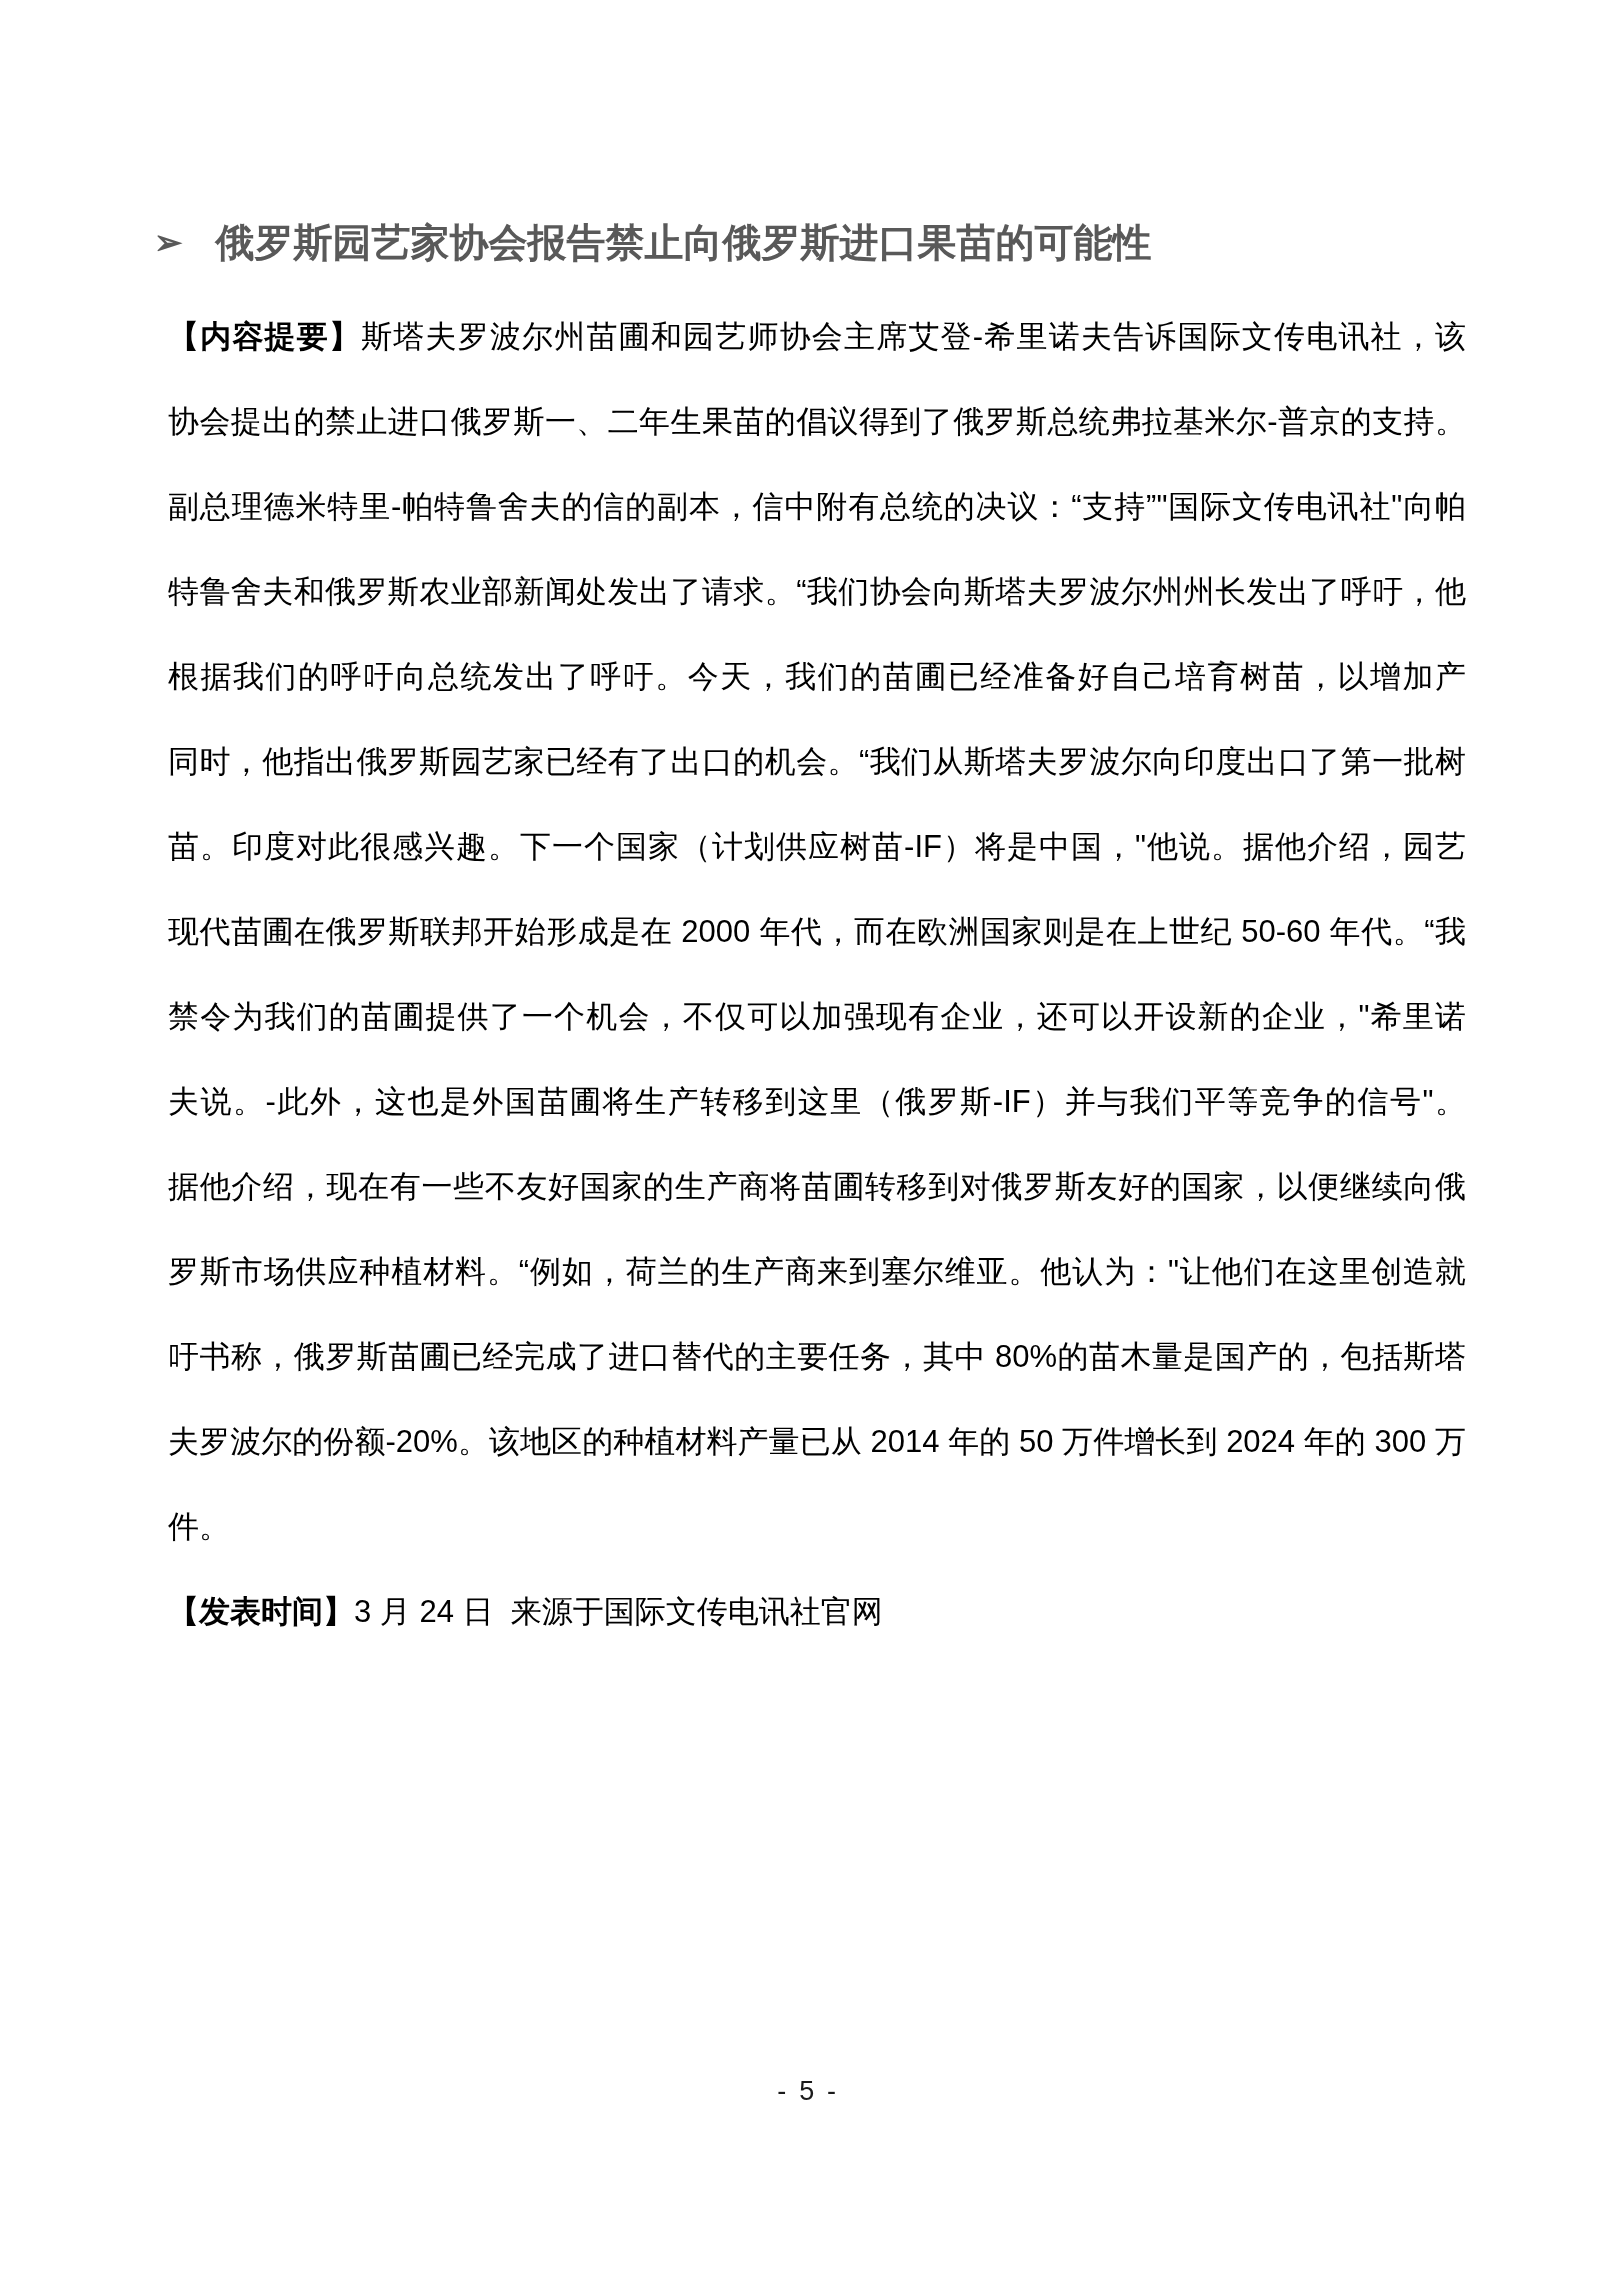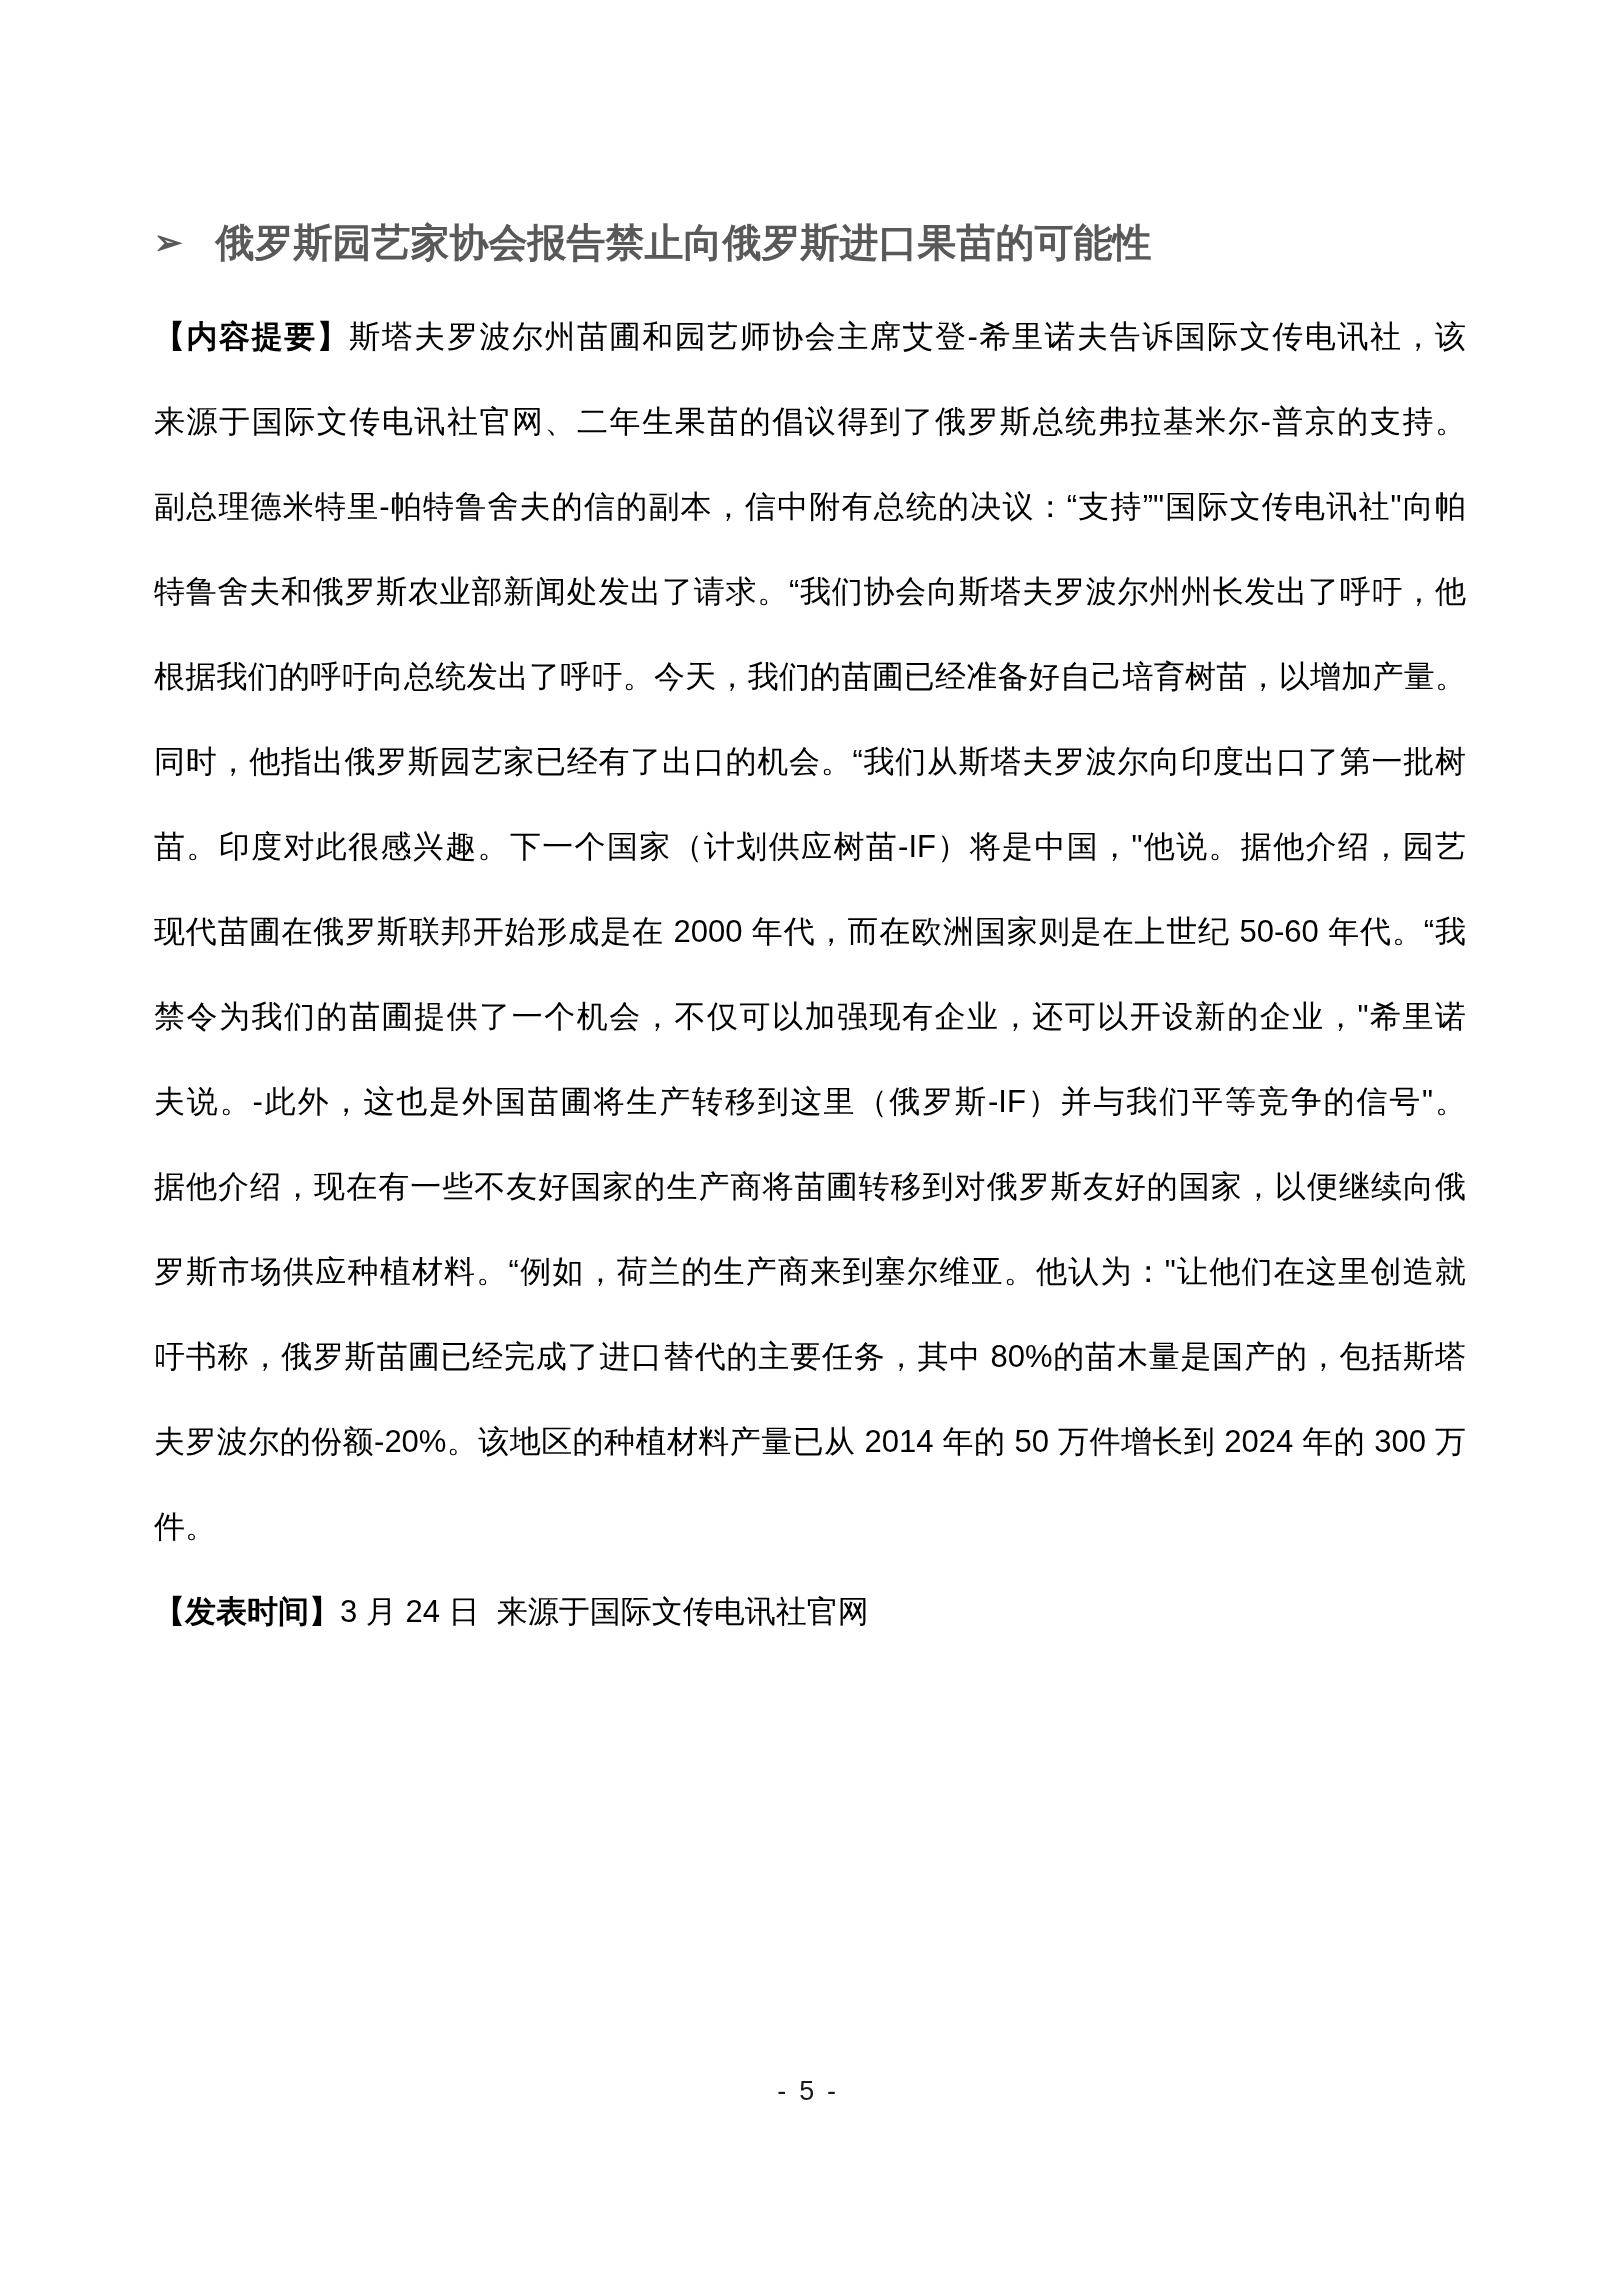--- a/index.html
+++ b/index.html
@@ -37,20 +37,21 @@
     margin-top: 22px;
   }
   .line {
     font-size: 31px;
     line-height: 85px;
     height: 85px;
     text-align: justify;
     text-align-last: justify;
     text-justify: inter-character;
     overflow: hidden;
+    margin-left: 14px;
   }
   .line.noJustify {
     text-align: left;
     text-align-last: left;
   }
   .bold { font-weight: bold; }
   .publish-text { white-space: pre-wrap; }
   .page-number {
     position: absolute;
     top: 2076px;
@@ -66,21 +67,21 @@
 <body>
 
 <div class="content">
 
   <div class="heading">
     <span class="bullet">➢</span><span>俄罗斯园艺家协会报告禁止向俄罗斯进口果苗的可能性</span>
   </div>
 
   <div class="para">
     <div class="line"><span class="bold">【内容提要】</span><span>斯塔夫罗波尔州苗圃和园艺师协会主席艾登-希里诺夫告诉国际文传电讯社，该</span></div>
-    <div class="line">来源于国际文传电讯社官网、二年生果苗的倡议得到了俄罗斯总统弗拉基米尔-普京的支持。</div>
+    <div class="line">协会提出的禁止进口俄罗斯一、二年生果苗的倡议得到了俄罗斯总统弗拉基米尔-普京的支持。</div>
     <div class="line">副总理德米特里-帕特鲁舍夫的信的副本，信中附有总统的决议：“支持”"国际文传电讯社"向帕</div>
     <div class="line">特鲁舍夫和俄罗斯农业部新闻处发出了请求。“我们协会向斯塔夫罗波尔州州长发出了呼吁，他</div>
     <div class="line">根据我们的呼吁向总统发出了呼吁。今天，我们的苗圃已经准备好自己培育树苗，以增加产量。</div>
     <div class="line">同时，他指出俄罗斯园艺家已经有了出口的机会。“我们从斯塔夫罗波尔向印度出口了第一批树</div>
     <div class="line">苗。印度对此很感兴趣。下一个国家（计划供应树苗-IF）将是中国，"他说。据他介绍，园艺</div>
     <div class="line">现代苗圃在俄罗斯联邦开始形成是在 2000 年代，而在欧洲国家则是在上世纪 50-60 年代。“我</div>
     <div class="line">禁令为我们的苗圃提供了一个机会，不仅可以加强现有企业，还可以开设新的企业，"希里诺</div>
     <div class="line">夫说。-此外，这也是外国苗圃将生产转移到这里（俄罗斯-IF）并与我们平等竞争的信号"。</div>
     <div class="line">据他介绍，现在有一些不友好国家的生产商将苗圃转移到对俄罗斯友好的国家，以便继续向俄</div>
     <div class="line">罗斯市场供应种植材料。“例如，荷兰的生产商来到塞尔维亚。他认为："让他们在这里创造就</div>

